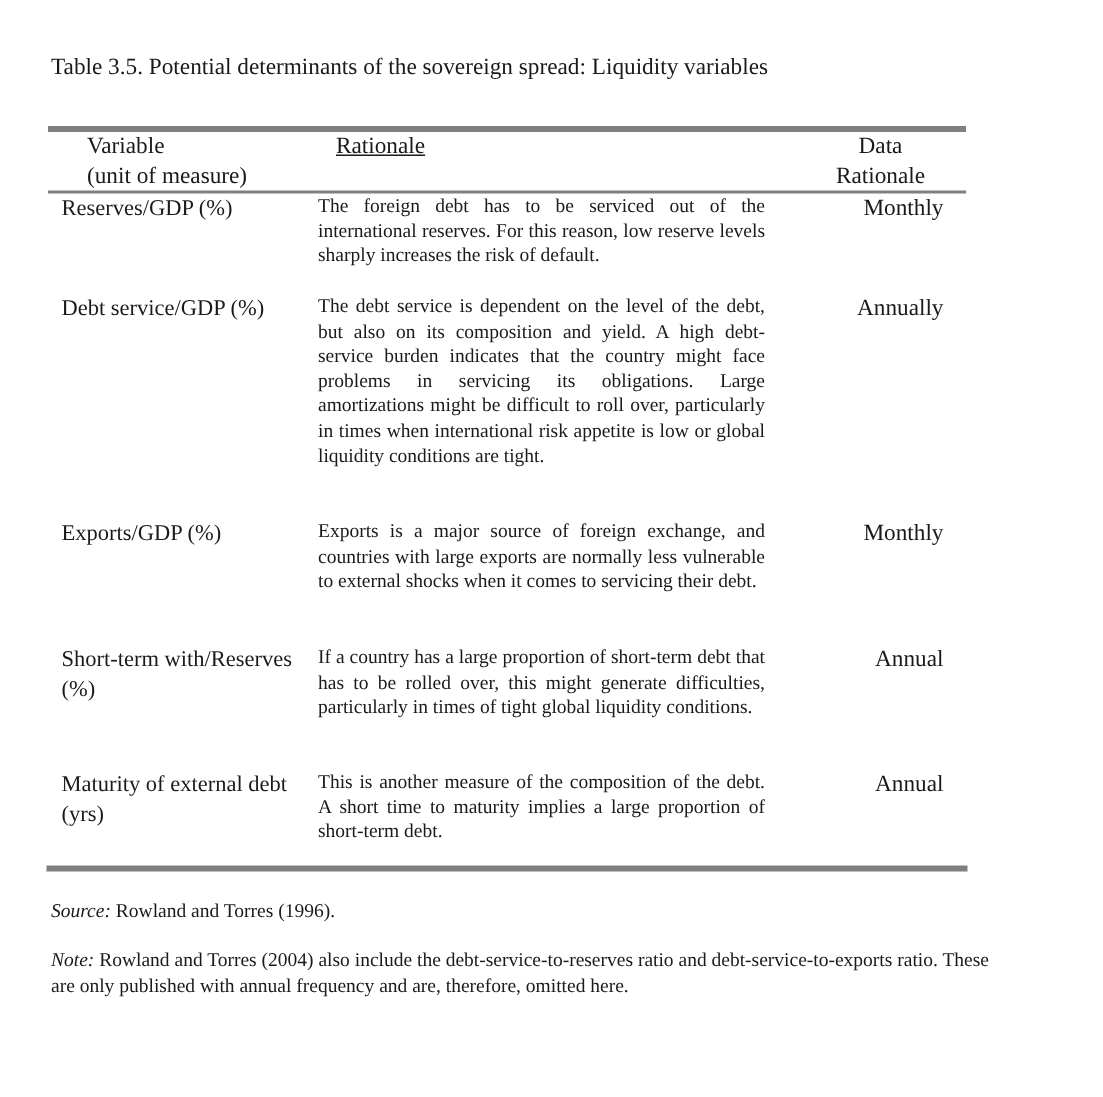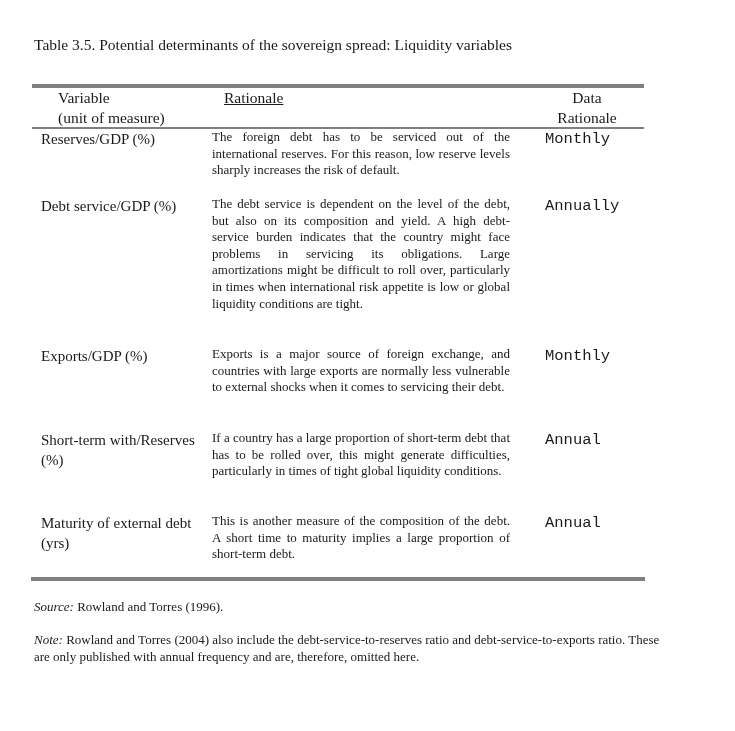--- a/index.html
+++ b/index.html
@@ -20,21 +20,21 @@
   .hdr.var { left: 58px; top: 88px; }
   .hdr.rat { left: 224px; top: 88px; text-decoration: underline; }
   .hdr.freq { left: 545px; width: 84px; top: 88px; text-align: center; }
 
   .row { position: absolute; left: 0; width: 735px; }
   .row .var { position: absolute; left: 41px; top: 0; font-size: 15px; line-height: 20px; width: 175px; }
   .row .rat {
     position: absolute; left: 212px; top: 0; width: 298px; font-size: 13px; line-height: 16.6px;
     text-align: justify;
   }
-  .row .freq { position: absolute; left: 545px; width: 84px; top: 0; text-align: left; font-size: 15.5px; line-height: 20px; font-family: Liberation Mono, monospace; }
+  .row .freq { position: absolute; left: 545px; width: 84px; top: 0; text-align: right; font-size: 15.5px; line-height: 20px; }
 
   .foot { position: absolute; left: 34px; font-size: 13px; line-height: 17px; width: 640px; }
   .foot i { font-style: italic; }
 </style>
 </head>
 <body>
 
 <div class="title">
   <span class="num">Table 3.5.</span>
   <span>Potential determinants of the sovereign spread: Liquidity variables</span>

